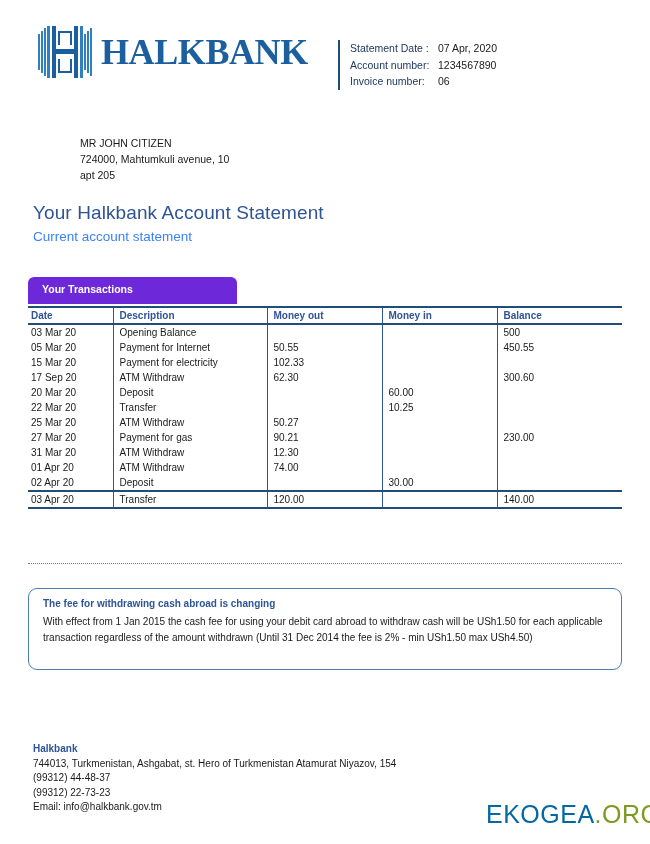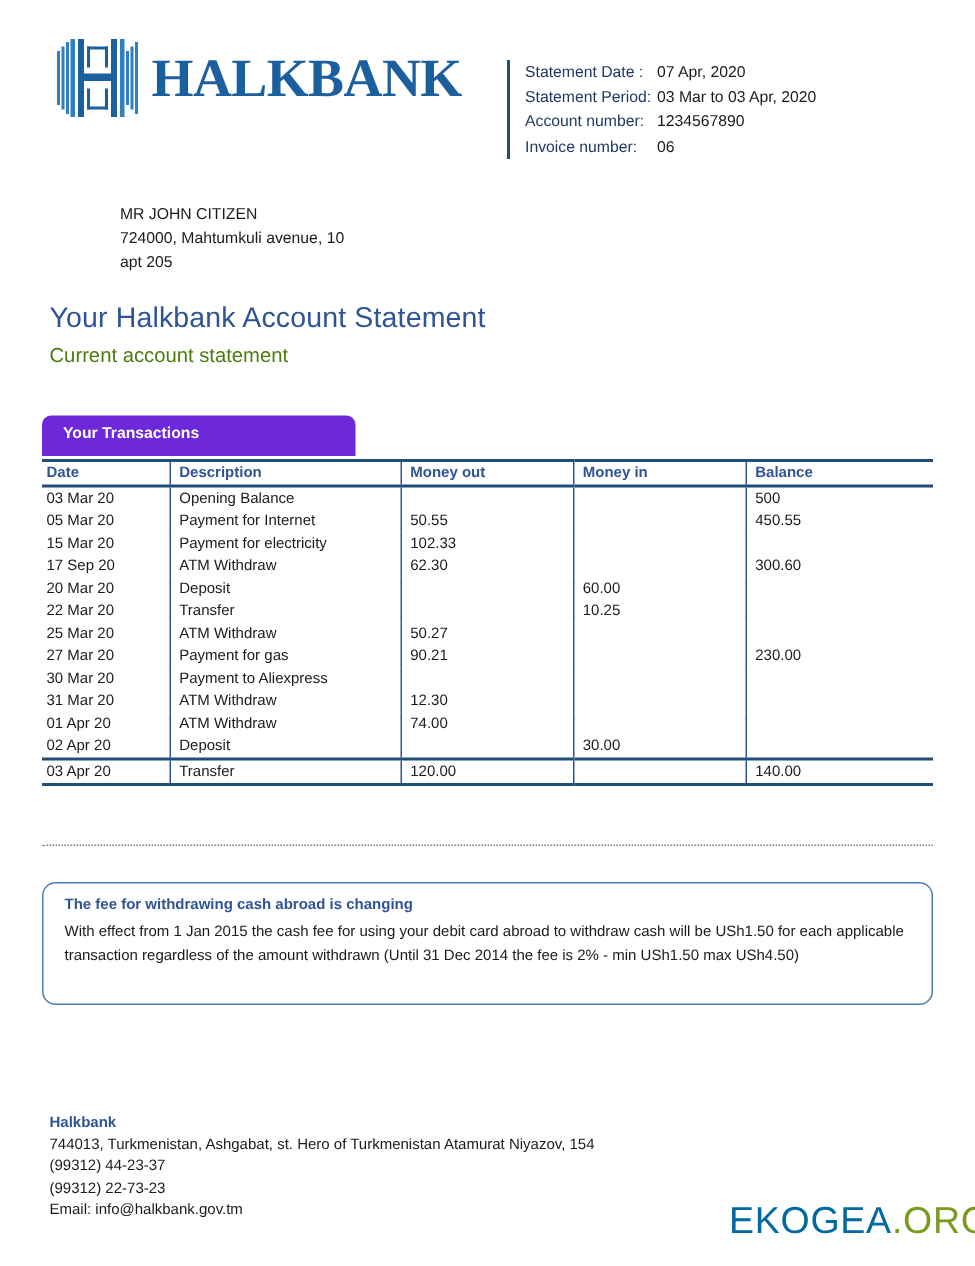--- a/index.html
+++ b/index.html
@@ -78,21 +78,21 @@
     position: absolute;
     left: 33px; top: 202px;
     font-size: 19px;
     color: #2f5496;
     letter-spacing: 0.1px;
   }
   .doc-subtitle {
     position: absolute;
     left: 33px; top: 229px;
     font-size: 13.5px;
-    color: #4d7c0f;
+    color: #3b82f6;
   }
 
   
   .tab {
     position: absolute;
     left: 28px; top: 277px;
     width: 209px;
     height: 27px;
     background: #6d28d9;
     border-radius: 6px 6px 0 0;
@@ -235,24 +235,20 @@
       </svg>
       <div class="logo-text">HALKBANK</div>
     </div>
 
     <div class="stmt-details">
       <div class="stmt-row">
         <span class="stmt-label">Statement Date :</span>
         <span class="stmt-value">07 Apr, 2020</span>
       </div>
       <div class="stmt-row">
-        <span class="stmt-label">Statement Period:</span>
-        <span class="stmt-value">03 Mar to 03 Apr, 2020</span>
-      </div>
-      <div class="stmt-row">
         <span class="stmt-label">Account number:</span>
         <span class="stmt-value">1234567890</span>
       </div>
       <div class="stmt-row">
         <span class="stmt-label">Invoice number:</span>
         <span class="stmt-value">06</span>
       </div>
     </div>
   </div>
 
@@ -338,27 +334,20 @@
             <td></td>
           </tr>
           <tr>
             <td>27 Mar 20</td>
             <td>Payment for gas</td>
             <td>90.21</td>
             <td></td>
             <td>230.00</td>
           </tr>
           <tr>
-            <td>30 Mar 20</td>
-            <td>Payment to Aliexpress</td>
-            <td></td>
-            <td></td>
-            <td></td>
-          </tr>
-          <tr>
             <td>31 Mar 20</td>
             <td>ATM Withdraw</td>
             <td>12.30</td>
             <td></td>
             <td></td>
           </tr>
           <tr>
             <td>01 Apr 20</td>
             <td>ATM Withdraw</td>
             <td>74.00</td>
@@ -386,21 +375,21 @@
   <div class="dotted-rule"></div>
 
   <div class="notice">
     <div class="notice-title">The fee for withdrawing cash abroad is changing</div>
     <div class="notice-body">With effect from 1 Jan 2015 the cash fee for using your debit card abroad to withdraw cash will be USh1.50  for each applicable transaction regardless of the amount withdrawn (Until 31 Dec 2014 the fee is 2% - min USh1.50 max USh4.50)</div>
   </div>
 
   <div class="footer">
     <div class="footer-name">Halkbank</div>
     <div>744013, Turkmenistan, Ashgabat, st. Hero of Turkmenistan Atamurat Niyazov, 154</div>
-    <div>(99312) 44-23-37</div>
+    <div>(99312) 44-48-37</div>
     <div>(99312) 22-73-23</div>
     <div>Email: info@halkbank.gov.tm</div>
   </div>
 
   <div class="watermark">
     <span class="wm-dark">EKOGEA</span><span class="wm-green">.ORG</span>
   </div>
 
 </div>
 

